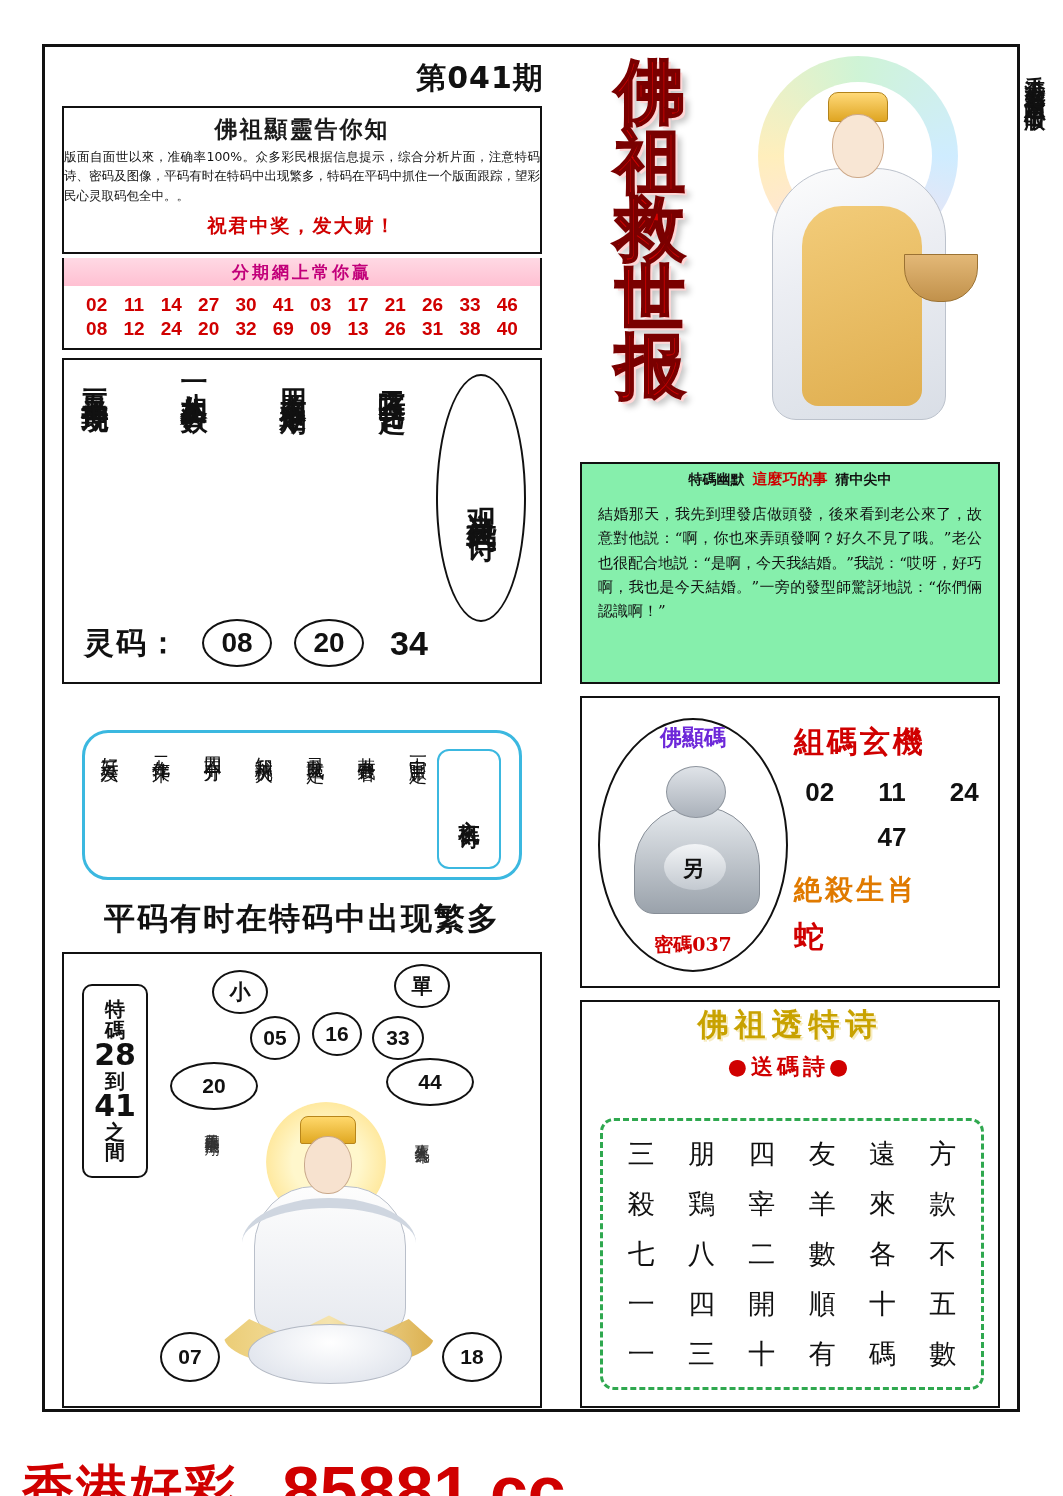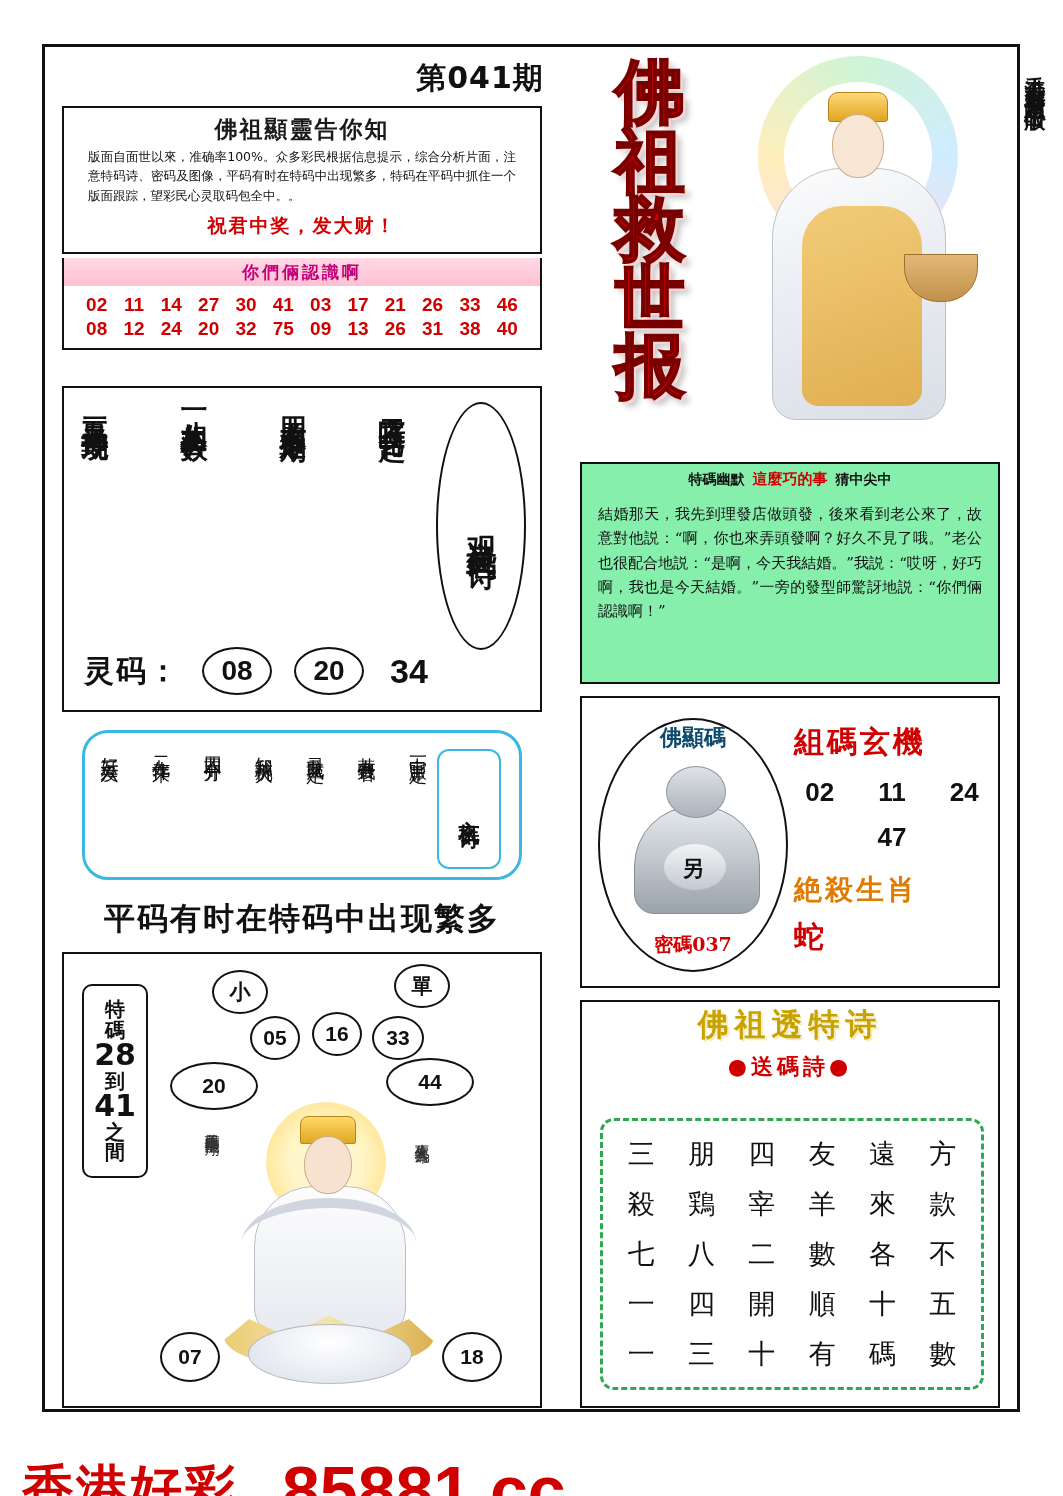--- a/index.html
+++ b/index.html
@@ -22,21 +22,21 @@
   
   .notice{
     position:absolute;left:62px;top:106px;width:480px;height:148px;
     border:2px solid #111;box-sizing:border-box;background:#fff;
   }
   .notice h2{
     margin:6px 0 2px;text-align:center;font-size:23px;color:#1a1a1a;
     font-weight:bold;letter-spacing:2px;
   }
   .notice p{
-    margin:2px 24px;font-size:12.5px;line-height:1.55;color:#111;text-align:justify;
+    margin:2px 0;font-size:12.5px;line-height:1.55;color:#111;text-align:justify;
   }
   .notice .wish{
     text-align:center;color:#d00000;font-size:19px;font-weight:bold;margin-top:8px;
     letter-spacing:2px;
   }
   
   .pinkband{
     position:absolute;left:62px;top:258px;width:480px;height:28px;
     background:linear-gradient(#ffd9e4,#ffc0d2);
     border-left:2px solid #111;border-right:2px solid #111;
@@ -49,21 +49,21 @@
     border:2px solid #111;border-top:none;box-sizing:border-box;
     display:flex;flex-direction:column;justify-content:center;
   }
   .numrow{display:flex;justify-content:space-between;padding:1px 14px;}
   .numrow span{
     width:38px;text-align:center;color:#d00000;font-size:19px;font-weight:bold;
     font-family:"Liberation Sans",sans-serif;
   }
   
   .poembox{
-    position:absolute;left:62px;top:386px;width:480px;height:326px;
+    position:absolute;left:62px;top:358px;width:480px;height:326px;
     border:2px solid #111;box-sizing:border-box;background:#fff;
   }
   .poem-cols{
     position:absolute;left:14px;top:8px;width:330px;height:250px;
     display:flex;flex-direction:row-reverse;justify-content:space-between;
   }
   .pcol{
     writing-mode:vertical-rl;text-orientation:upright;
     font-size:27px;line-height:1.22;letter-spacing:3px;color:#111;
     font-family:"DejaVu Serif","Liberation Serif",serif;font-weight:bold;
@@ -234,21 +234,21 @@
   }
   .zm-oval{
     position:absolute;left:16px;top:20px;width:186px;height:250px;
     border:2px solid #111;border-radius:50%;overflow:hidden;background:#fff;
   }
   .zm-banner{
     position:absolute;left:8px;top:-2px;width:170px;height:40px;
     display:flex;align-items:center;justify-content:center;gap:4px;
   }
   .zm-banner span{
-    font-size:22px;font-weight:bold;color:#0c4a6e;
+    font-size:22px;font-weight:bold;color:#6d28d9;
     font-family:"DejaVu Serif","Liberation Serif",serif;
   }
   .maitreya{position:absolute;left:22px;top:46px;width:146px;height:150px;}
   .mt-head{position:absolute;left:44px;top:0;width:58px;height:50px;border-radius:50%;
     background:linear-gradient(#dfe3e8,#aab1ba);border:1px solid #8e959e;}
   .mt-body{position:absolute;left:12px;top:40px;width:124px;height:106px;
     background:linear-gradient(#e6eaee,#9aa2ab);border-radius:60px 60px 20px 20px;border:1px solid #878e97;}
   .mt-belly{position:absolute;left:42px;top:78px;width:62px;height:46px;border-radius:50%;
     background:linear-gradient(#f2f4f6,#c3c9d0);}
   .mt-char{position:absolute;left:60px;top:88px;font-size:22px;font-weight:bold;color:#111;
@@ -319,21 +319,21 @@
   <div class="frame"></div>
 
   <div class="issue">第041期</div>
 
   <div class="notice">
     <h2>佛祖顯靈告你知</h2>
     <p>版面自面世以來，准确率100%。众多彩民根据信息提示，综合分析片面，注意特码诗、密码及图像，平码有时在特码中出现繁多，特码在平码中抓住一个版面跟踪，望彩民心灵取码包全中。。</p>
     <div class="wish">祝君中奖，发大财！</div>
   </div>
 
-  <div class="pinkband">你們倆認識啊</div>
+  <div class="pinkband">分期網上常你贏</div>
 
   <div class="numrows">
     <div class="numrow">
       <span>02</span>
       <span>11</span>
       <span>14</span>
       <span>27</span>
       <span>30</span>
       <span>41</span>
       <span>03</span>
@@ -342,21 +342,21 @@
       <span>26</span>
       <span>33</span>
       <span>46</span>
     </div>
     <div class="numrow">
       <span>08</span>
       <span>12</span>
       <span>24</span>
       <span>20</span>
       <span>32</span>
-      <span>75</span>
+      <span>69</span>
       <span>09</span>
       <span>13</span>
       <span>26</span>
       <span>31</span>
       <span>38</span>
       <span>40</span>
     </div>
   </div>
 
   <div class="poembox">

